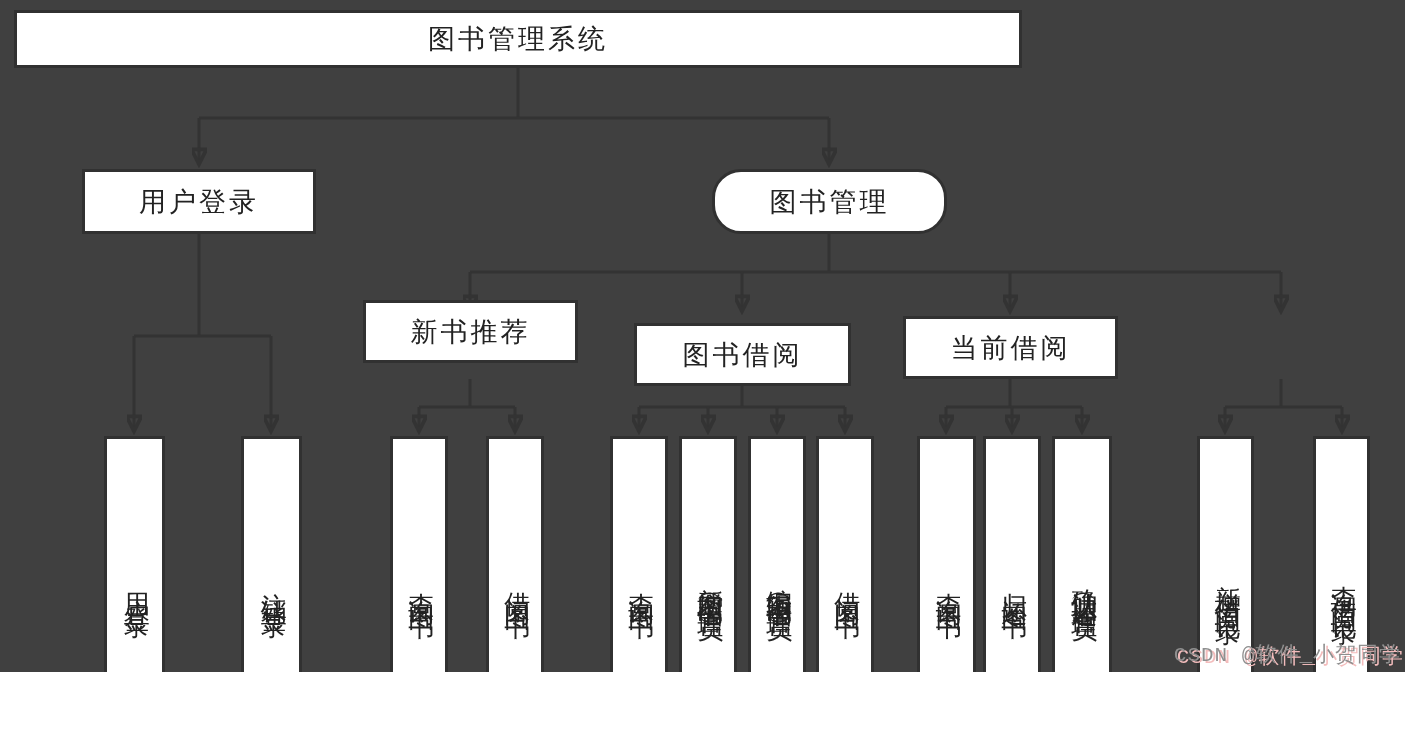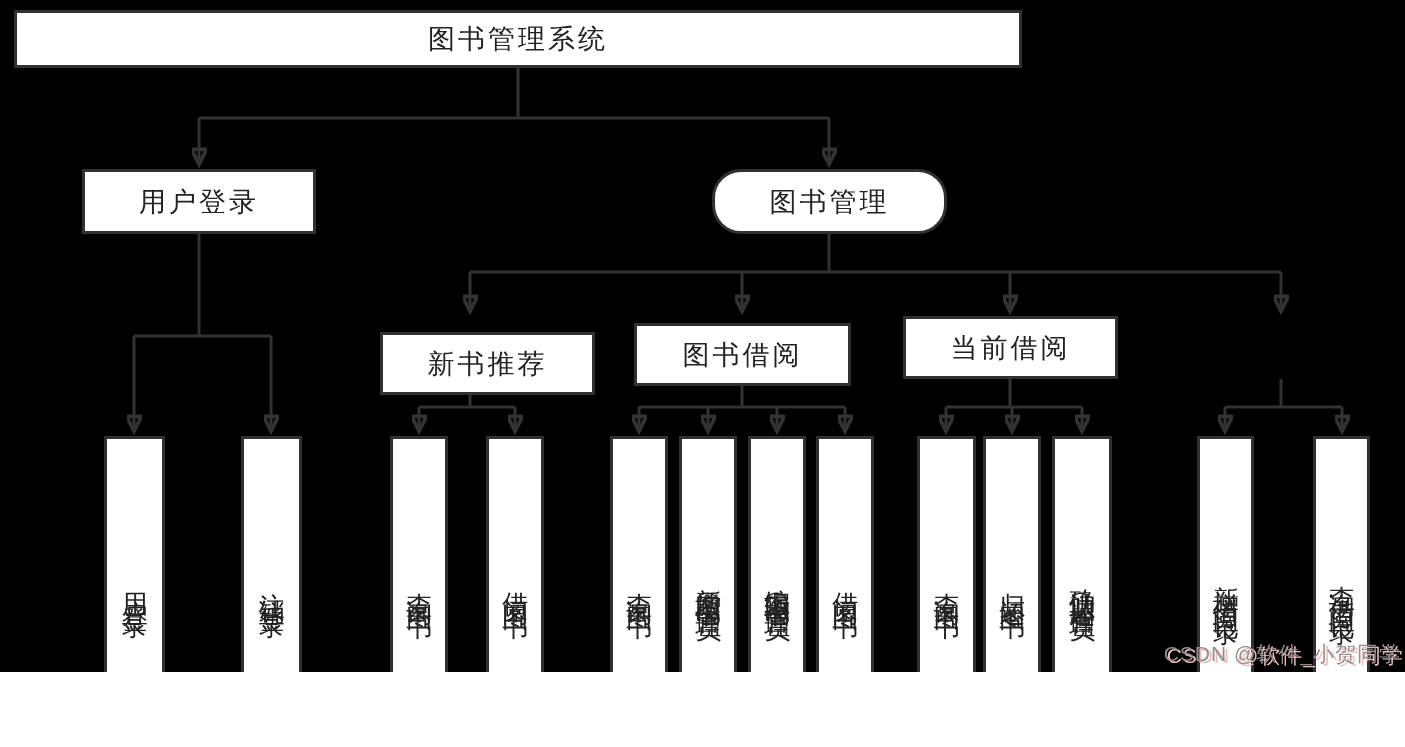--- a/index.html
+++ b/index.html
@@ -1,18 +1,18 @@
 <!DOCTYPE html>
 <html><head>
 <meta charset="utf-8">
 <style>
   html,body{margin:0;padding:0;background:#ffffff;}
   .stage{
-    position:relative;width:1405px;height:672px;background:#000000;
-    font-family:Liberation Sans, sans-serif;overflow:hidden;
+    position:relative;width:1405px;height:672px;background:#404040;
+    font-family:Liberation Mono, monospace;overflow:hidden;
   }
   .connectors{position:absolute;left:0;top:0;width:1405px;height:747px;}
   .connectors path{stroke:#333333;stroke-width:3;fill:none;}
   .node{
     position:absolute;box-sizing:border-box;background:#ffffff;
     border:3px solid #313131;color:#222222;
     display:flex;align-items:center;justify-content:center;
   }
   .h{font-size:27px;letter-spacing:3px;white-space:nowrap;}
   .v .vt{
@@ -97,21 +97,21 @@
     <span>图书管理系统</span>
   </div>
 
   <div class="node h" style="left:82px;top:169px;width:234px;height:65px;">
     <span>用户登录</span>
   </div>
   <div class="node h" style="left:712px;top:169px;width:235px;height:65px;border-radius:29px;">
     <span>图书管理</span>
   </div>
 
-  <div class="node h" style="left:363px;top:332px;width:215px;height:63px;margin-left:17px;">
+  <div class="node h" style="left:363px;top:300px;width:215px;height:63px;">
     <span>新书推荐</span>
   </div>
   <div class="node h" style="left:634px;top:316px;width:217px;height:63px;margin-top:7px;">
     <span>图书借阅</span>
   </div>
   <div class="node h" style="left:903px;top:316px;width:215px;height:63px;">
     <span>当前借阅</span>
   </div>
 
   <div class="node v" style="left:104px;top:436px;width:61px;height:299px;">

